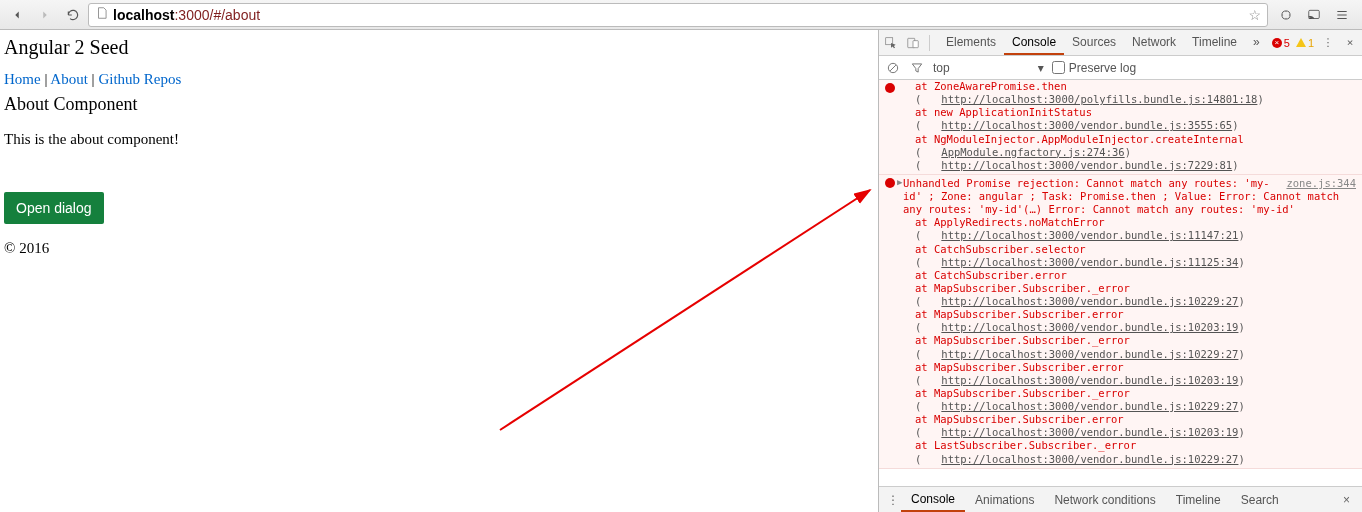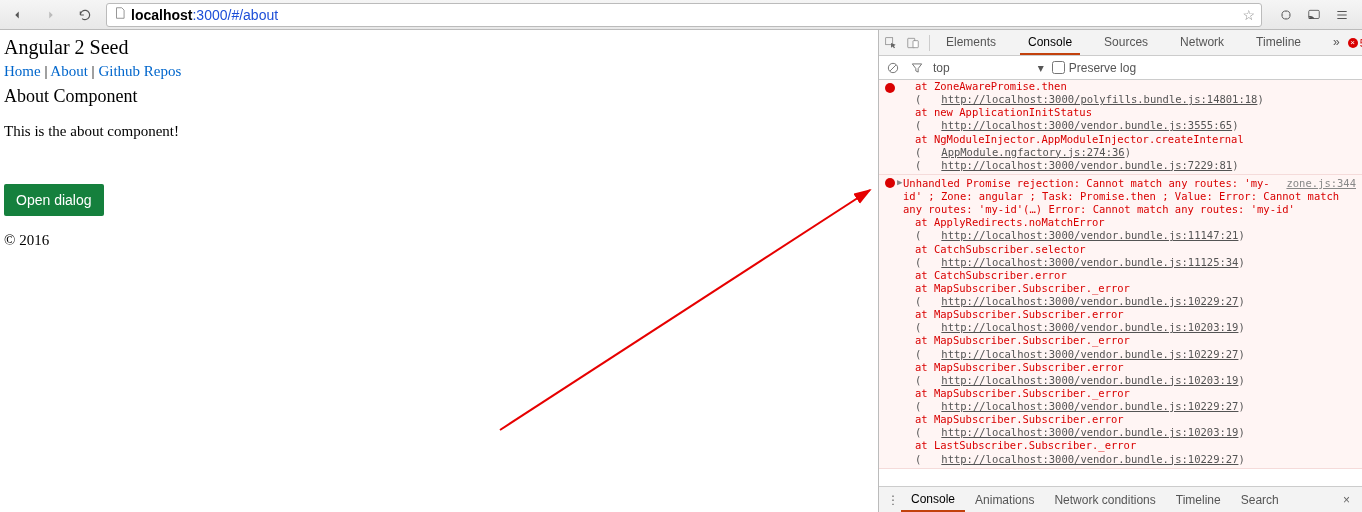--- a/index.html
+++ b/index.html
@@ -1,47 +1,47 @@
 <!DOCTYPE html>
 <html><head>
 <meta charset="utf-8">
 <style>
 * { margin: 0; padding: 0; box-sizing: border-box; }
 body { font-family: Arial, sans-serif; width: 1362px; height: 512px; overflow: hidden; background: #fff; position: relative; }
 
 
-.browser-bar { height: 30px; background: linear-gradient(#f5f5f5, #e8e8e8); border-bottom: 1px solid #bbb; display: flex; align-items: center; padding: 0 4px; gap: 8px; }
+.browser-bar { height: 30px; background: linear-gradient(#f5f5f5, #e8e8e8); border-bottom: 1px solid #bbb; display: flex; align-items: center; padding: 0 4px; gap: 2px; }
 .nav-btn { width: 26px; height: 24px; display: flex; align-items: center; justify-content: center; color: #555; cursor: pointer; border-radius: 2px; }
 .nav-btn.disabled { color: #bbb; }
 .url-bar { flex: 1; height: 24px; background: #fff; border: 1px solid #bbb; border-radius: 3px; display: flex; align-items: center; padding: 0 6px; font-size: 14px; }
 .url-bar .file-icon { width: 14px; color: #888; margin-right: 4px; }
 .url-host { font-weight: bold; color: #000; }
-.url-rest { color: #1d4ed8; }
+.url-rest { color: #7f1d1d; }
 .star-icon { color: #888; }
 .toolbar-icons { display: flex; gap: 4px; padding: 0 4px; }
 .toolbar-icons .nav-btn { width: 24px; }
 
 
 .main { display: flex; height: 482px; }
 .page { flex: 1; padding: 6px 4px; font-size: 14px; color: #000; }
-.page h1 { font-size: 20px; font-weight: normal; font-family: "Times New Roman", serif; margin-bottom: 4px; }
+.page h1 { font-size: 20px; font-weight: normal; font-family: "Times New Roman", serif; margin-bottom: 12px; }
 .nav-links { margin-bottom: 6px; font-family: "Times New Roman", serif; font-size: 15px; }
 .nav-links a { color: #0066cc; text-decoration: none; }
 .nav-links span.sep { color: #000; }
 .page h2 { font-size: 18px; font-weight: normal; font-family: "Times New Roman", serif; margin-bottom: 16px; }
 .page p { margin-bottom: 12px; font-family: "Times New Roman", serif; font-size: 15px; }
 .btn-primary { background: #15803d; color: #fff; border: none; padding: 8px 12px; font-size: 14px; border-radius: 2px; cursor: pointer; margin-top: 32px; }
 .copyright { font-family: "Times New Roman", serif; font-size: 15px; margin-top: 16px; }
 
 
 .devtools { width: 484px; border-left: 1px solid #bbb; background: #fff; display: flex; flex-direction: column; font-family: Menlo, Consolas, monospace; font-size: 11px; }
 .dt-header { height: 26px; border-bottom: 1px solid #ccc; display: flex; align-items: center; padding: 0 4px; background: #f3f3f3; position: relative; }
 .dt-header-icons { display: flex; gap: 6px; border-right: 1px solid #ccc; padding-right: 8px; margin-right: 8px; }
 .dt-icon { width: 16px; height: 16px; display: flex; align-items: center; justify-content: center; color: #666; cursor: pointer; }
-.dt-tabs { display: flex; gap: 16px; font-family: Arial, sans-serif; font-size: 12px; }
+.dt-tabs { display: flex; gap: 0; font-family: Arial, sans-serif; font-size: 12px; }
 .dt-tab { padding: 4px 8px; color: #555; cursor: pointer; }
 .dt-tab.active { color: #000; border-bottom: 2px solid #c2410c; }
 .dt-header-right { margin-left: auto; display: flex; gap: 6px; align-items: center; }
 .err-count { color: #d90000; font-family: Arial; font-size: 11px; display: flex; align-items: center; gap: 2px; }
 .warn-count { color: #e8a400; font-family: Arial; font-size: 11px; display: flex; align-items: center; gap: 2px; }
 .err-dot { width: 10px; height: 10px; border-radius: 50%; background: #d90000; color: #fff; font-size: 8px; display: flex; align-items: center; justify-content: center; }
 .warn-tri { width: 0; height: 0; border-left: 5px solid transparent; border-right: 5px solid transparent; border-bottom: 9px solid #f5c518; }
 
 .dt-toolbar { height: 24px; border-bottom: 1px solid #ccc; display: flex; align-items: center; padding: 0 6px; gap: 8px; font-family: Arial; font-size: 12px; color: #555; }
 .dt-toolbar .sel { display: flex; align-items: center; gap: 8px; }

